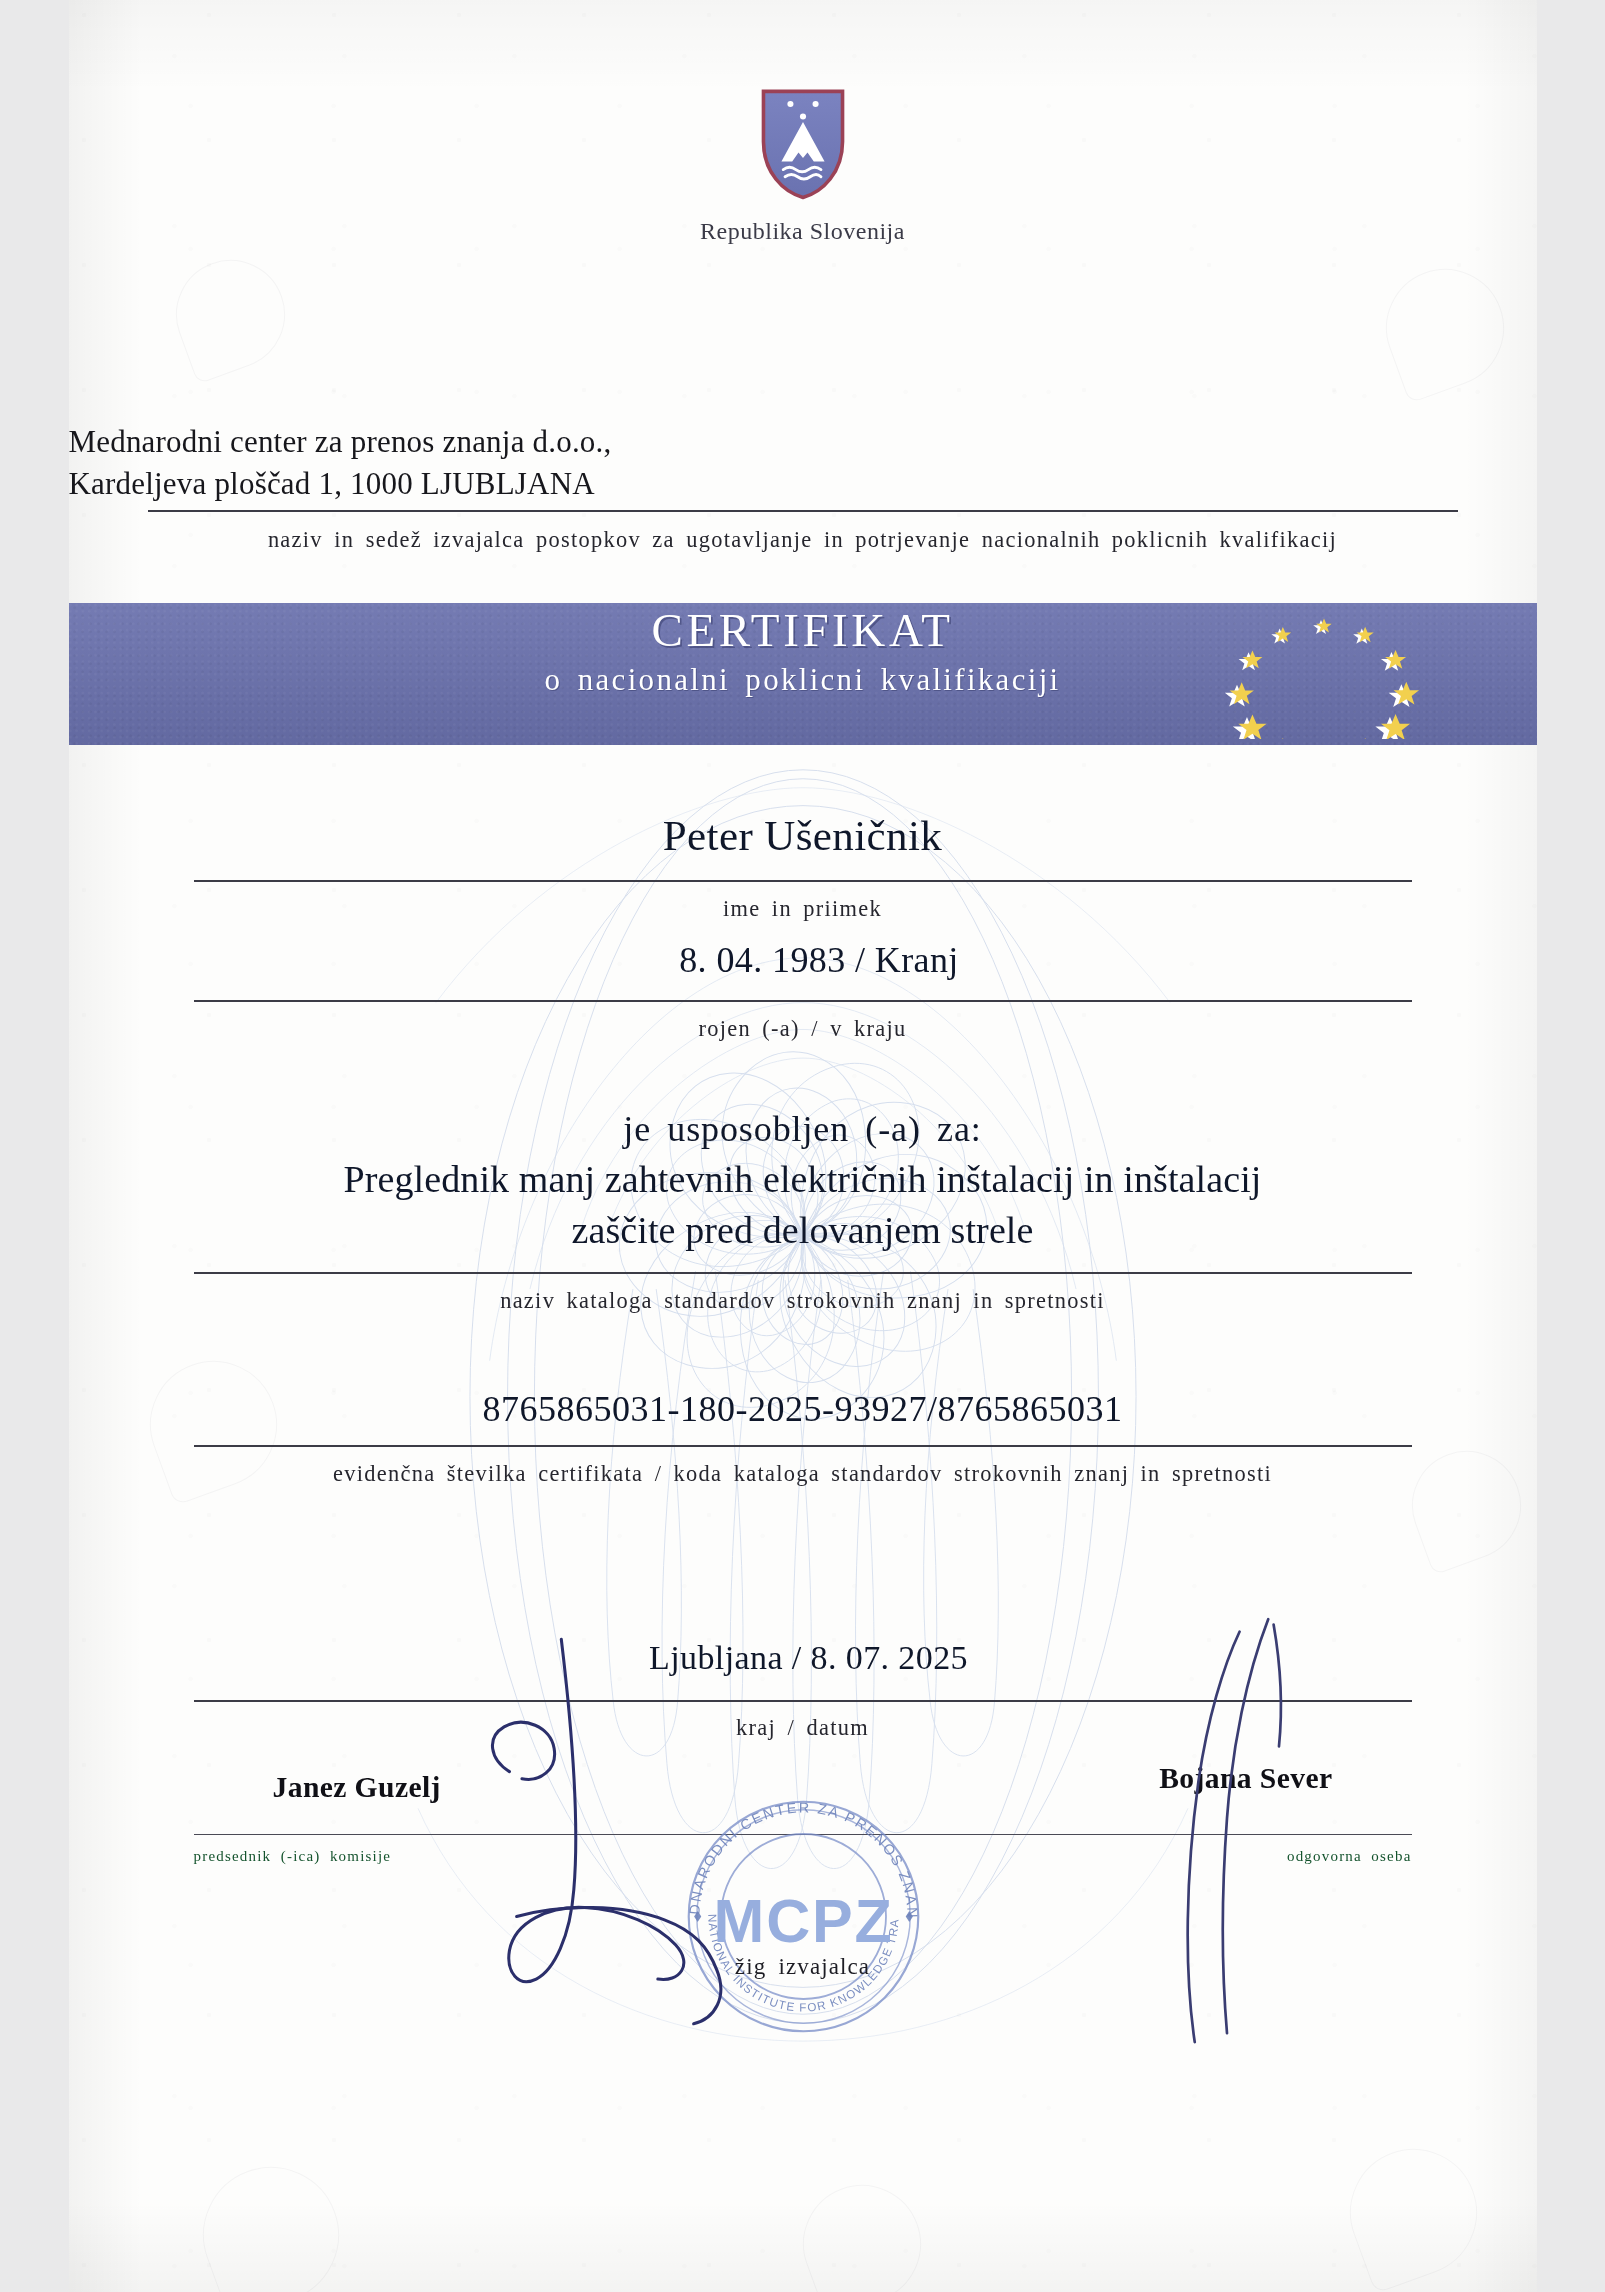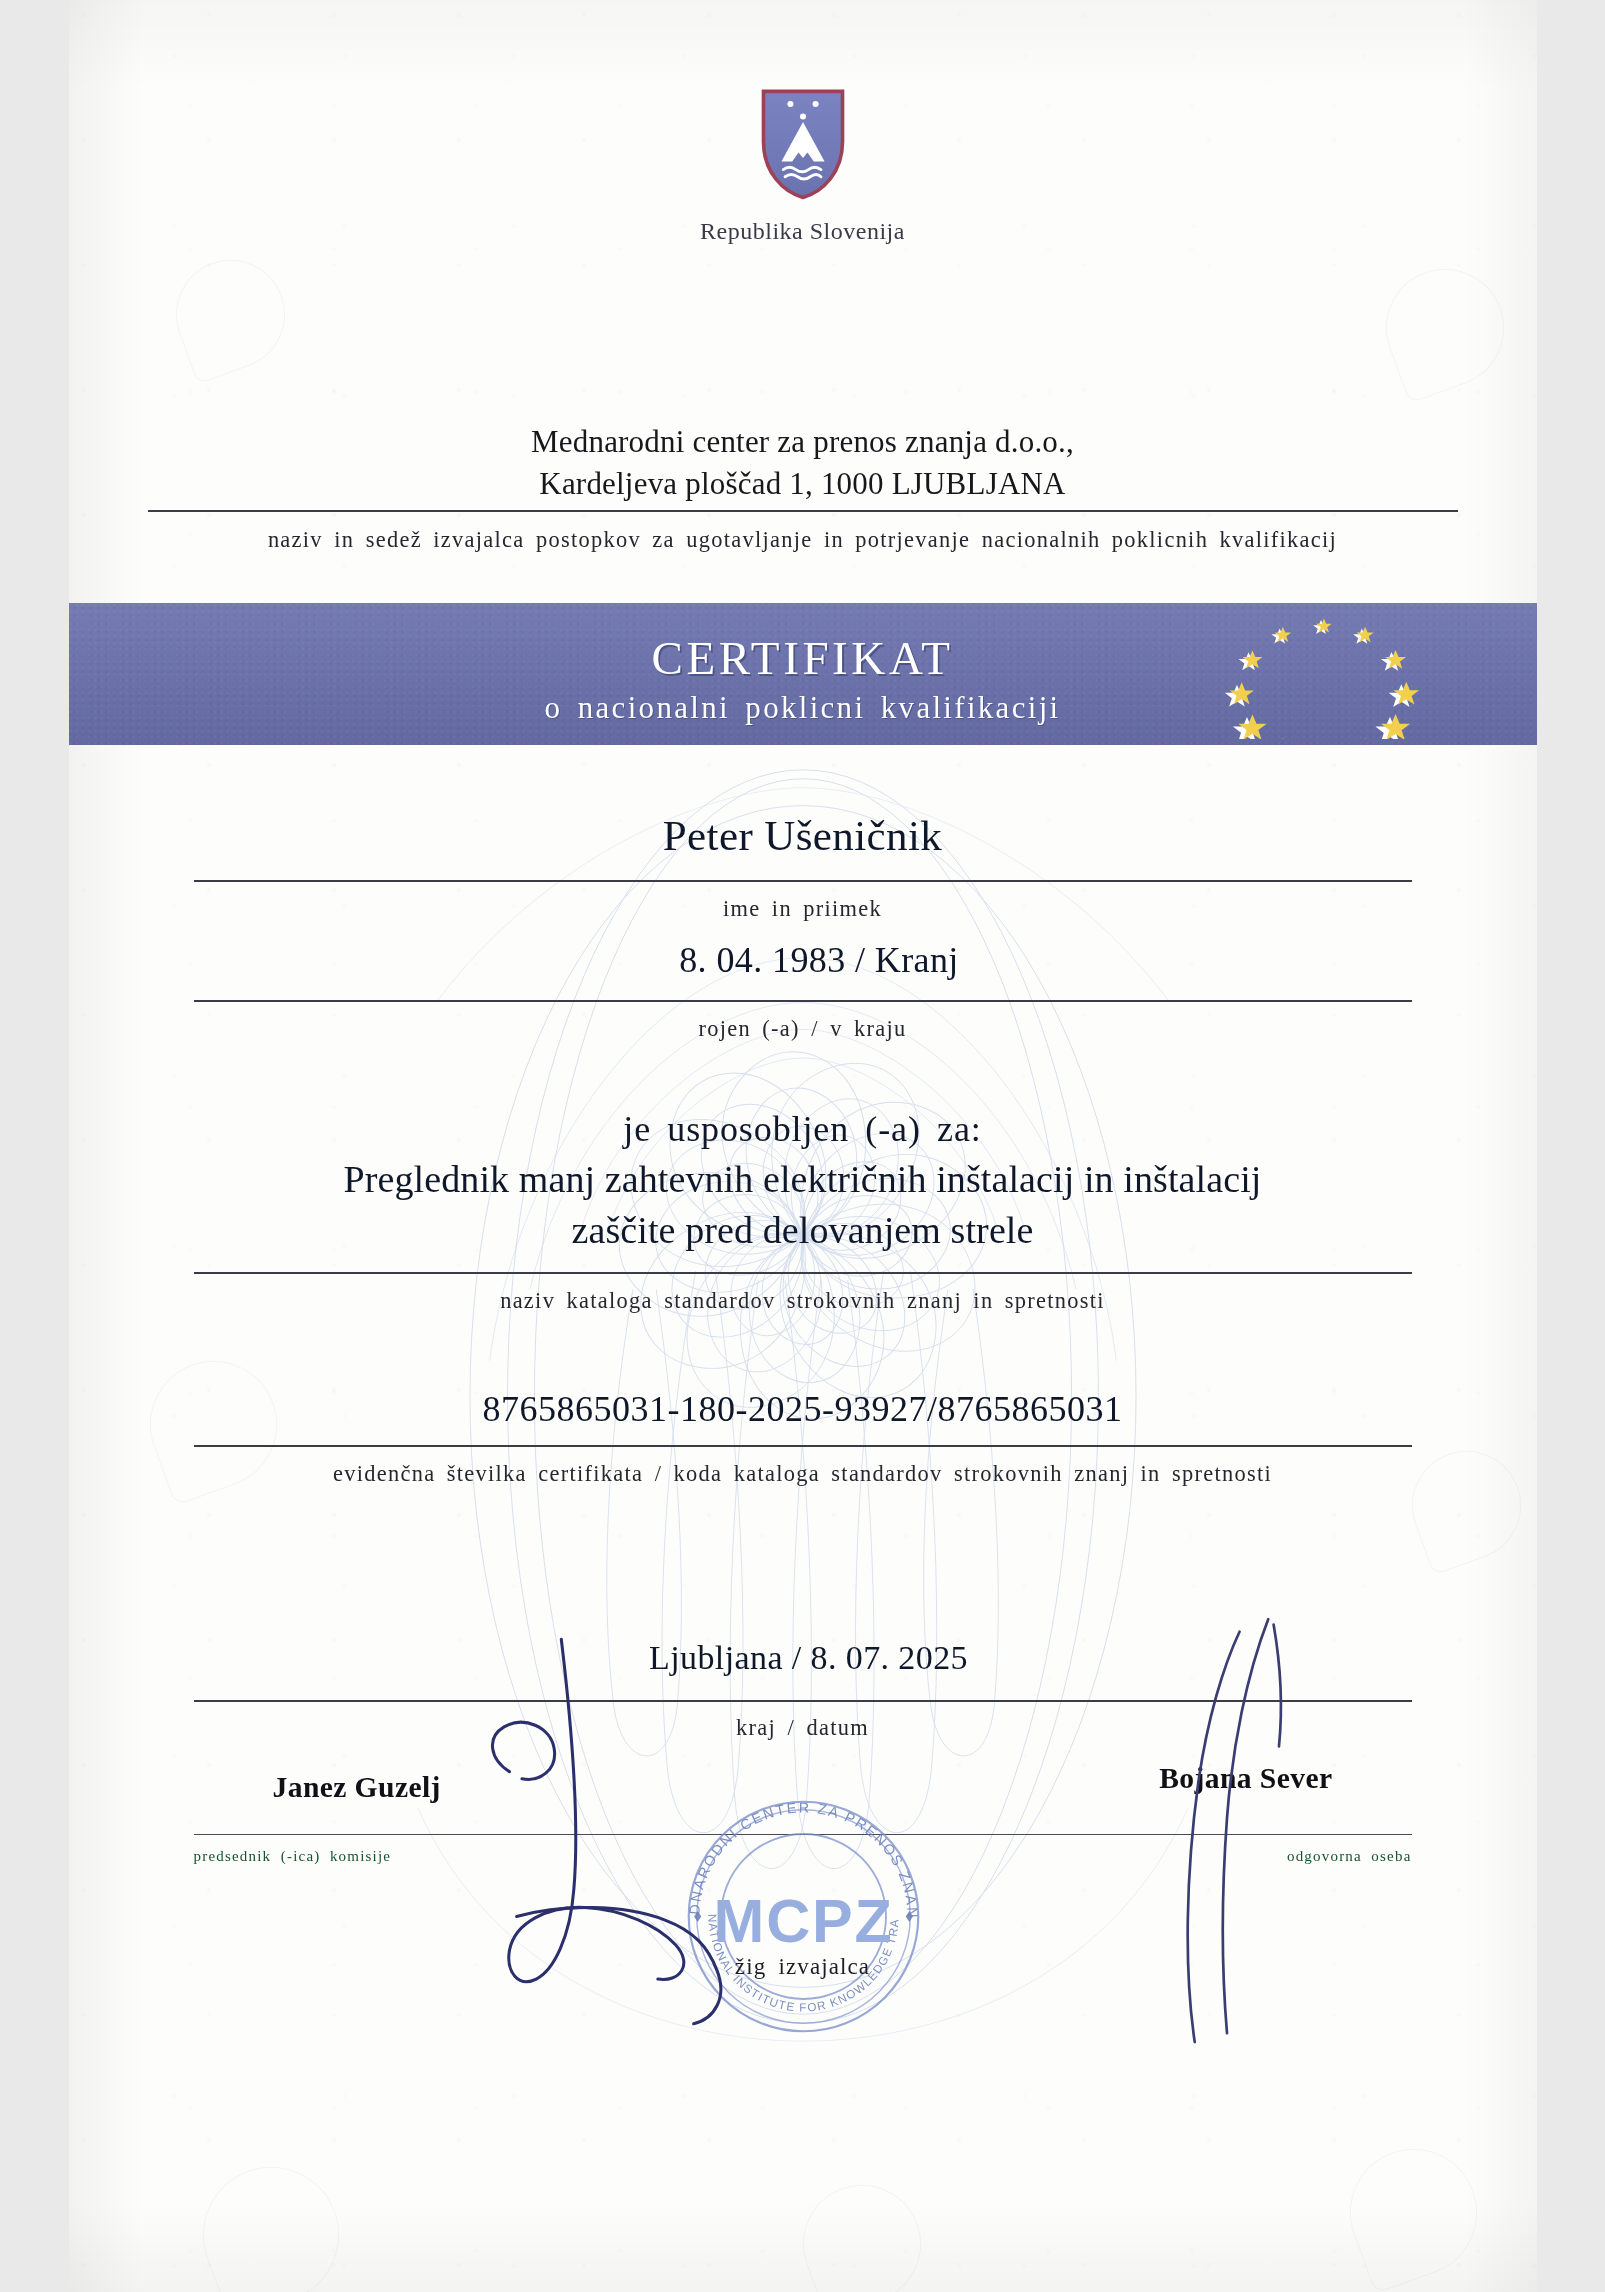--- a/index.html
+++ b/index.html
@@ -74,21 +74,20 @@
     letter-spacing: 0.5px;
     color: #3b3b48;
     font-family: "Liberation Serif", serif;
   }
 
   
   .issuer {
     position: absolute;
     left: 0; right: 0;
     top: 421px;
-    text-align: center;
     z-index: 4;
   }
   .issuer .l {
     font-size: 31px;
     line-height: 1.34;
     color: #17171c;
     letter-spacing: 0.2px;
   }
   .rule {
     position: absolute;
@@ -128,21 +127,21 @@
       radial-gradient(circle at 20% 30%, rgba(255,255,255,.07) 0 0.9px, transparent 1.8px),
       radial-gradient(circle at 70% 60%, rgba(0,0,0,.07) 0 0.9px, transparent 1.8px);
     background-size: 6.3px 6.3px, 8px 8px;
     opacity:.6;
   }
   .banner-text {
     position: absolute;
     left: 0; right: 0;
     top: 0;
     text-align: center;
-    padding-top: 28px;
+    padding-top: 0;
     z-index: 2;
   }
   .banner-title {
     font-size: 47px;
     letter-spacing: 3.6px;
     color: #ffffff;
     font-family: "Liberation Serif", serif;
     text-shadow: 1.8px 1.8px 0 rgba(40,44,90,.45);
   }
   .banner-sub {

